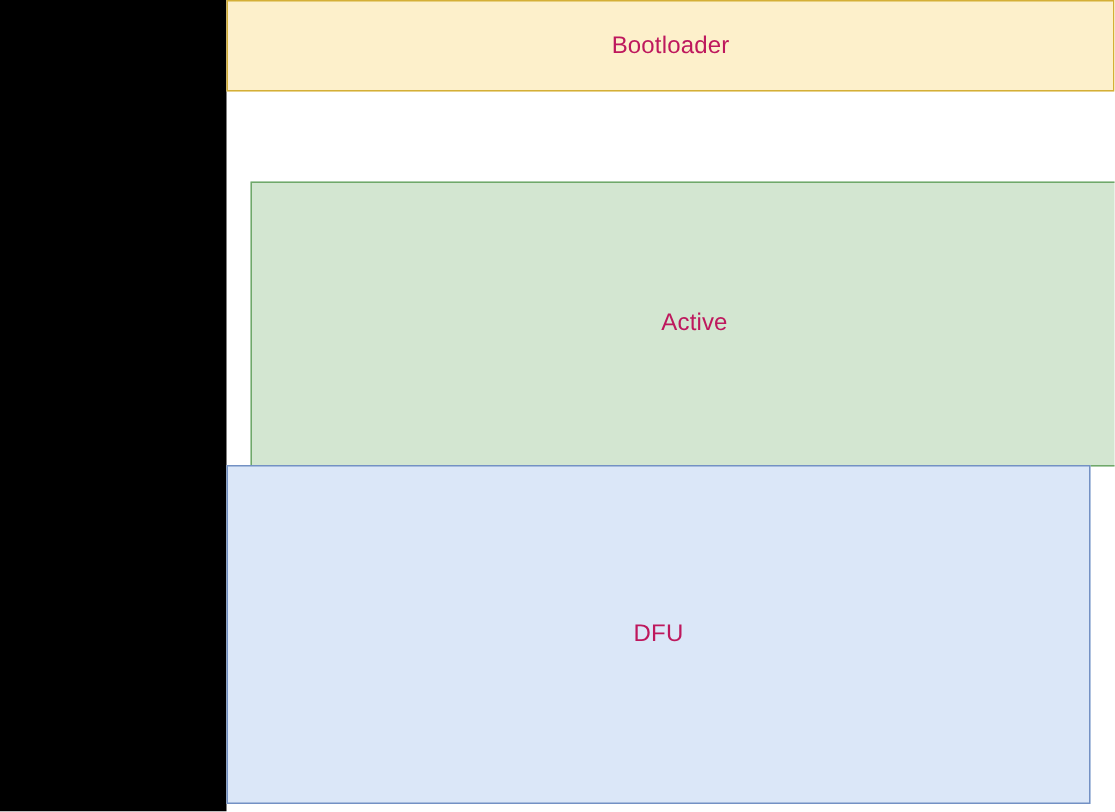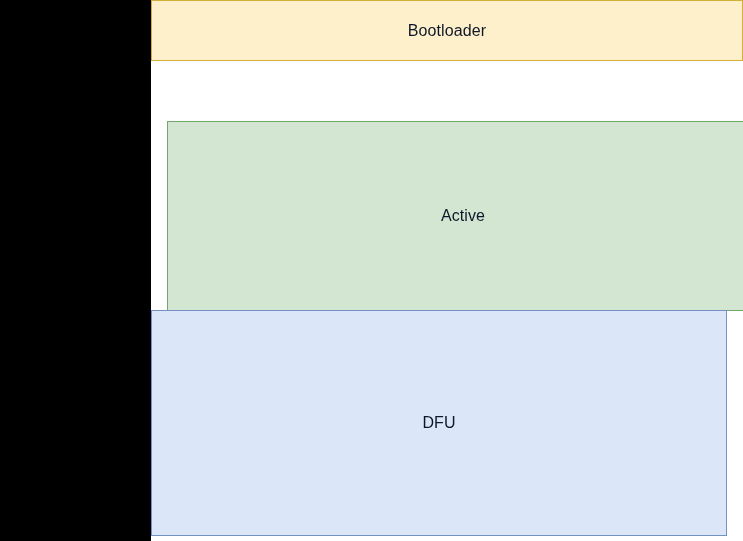--- a/index.html
+++ b/index.html
@@ -50,21 +50,21 @@
     border-style: solid;
     border-width: 1px;
     display: flex;
     align-items: center;
     justify-content: center;
   }
 
   .mem-label {
     font-size: 16px;
     line-height: 1.2;
-    color: #0f172a;
+    color: #be185d;
     text-align: center;
     letter-spacing: 0.1px;
     white-space: nowrap;
     -webkit-font-smoothing: antialiased;
   }
 
   
 </style>
 </head>
 <body>

